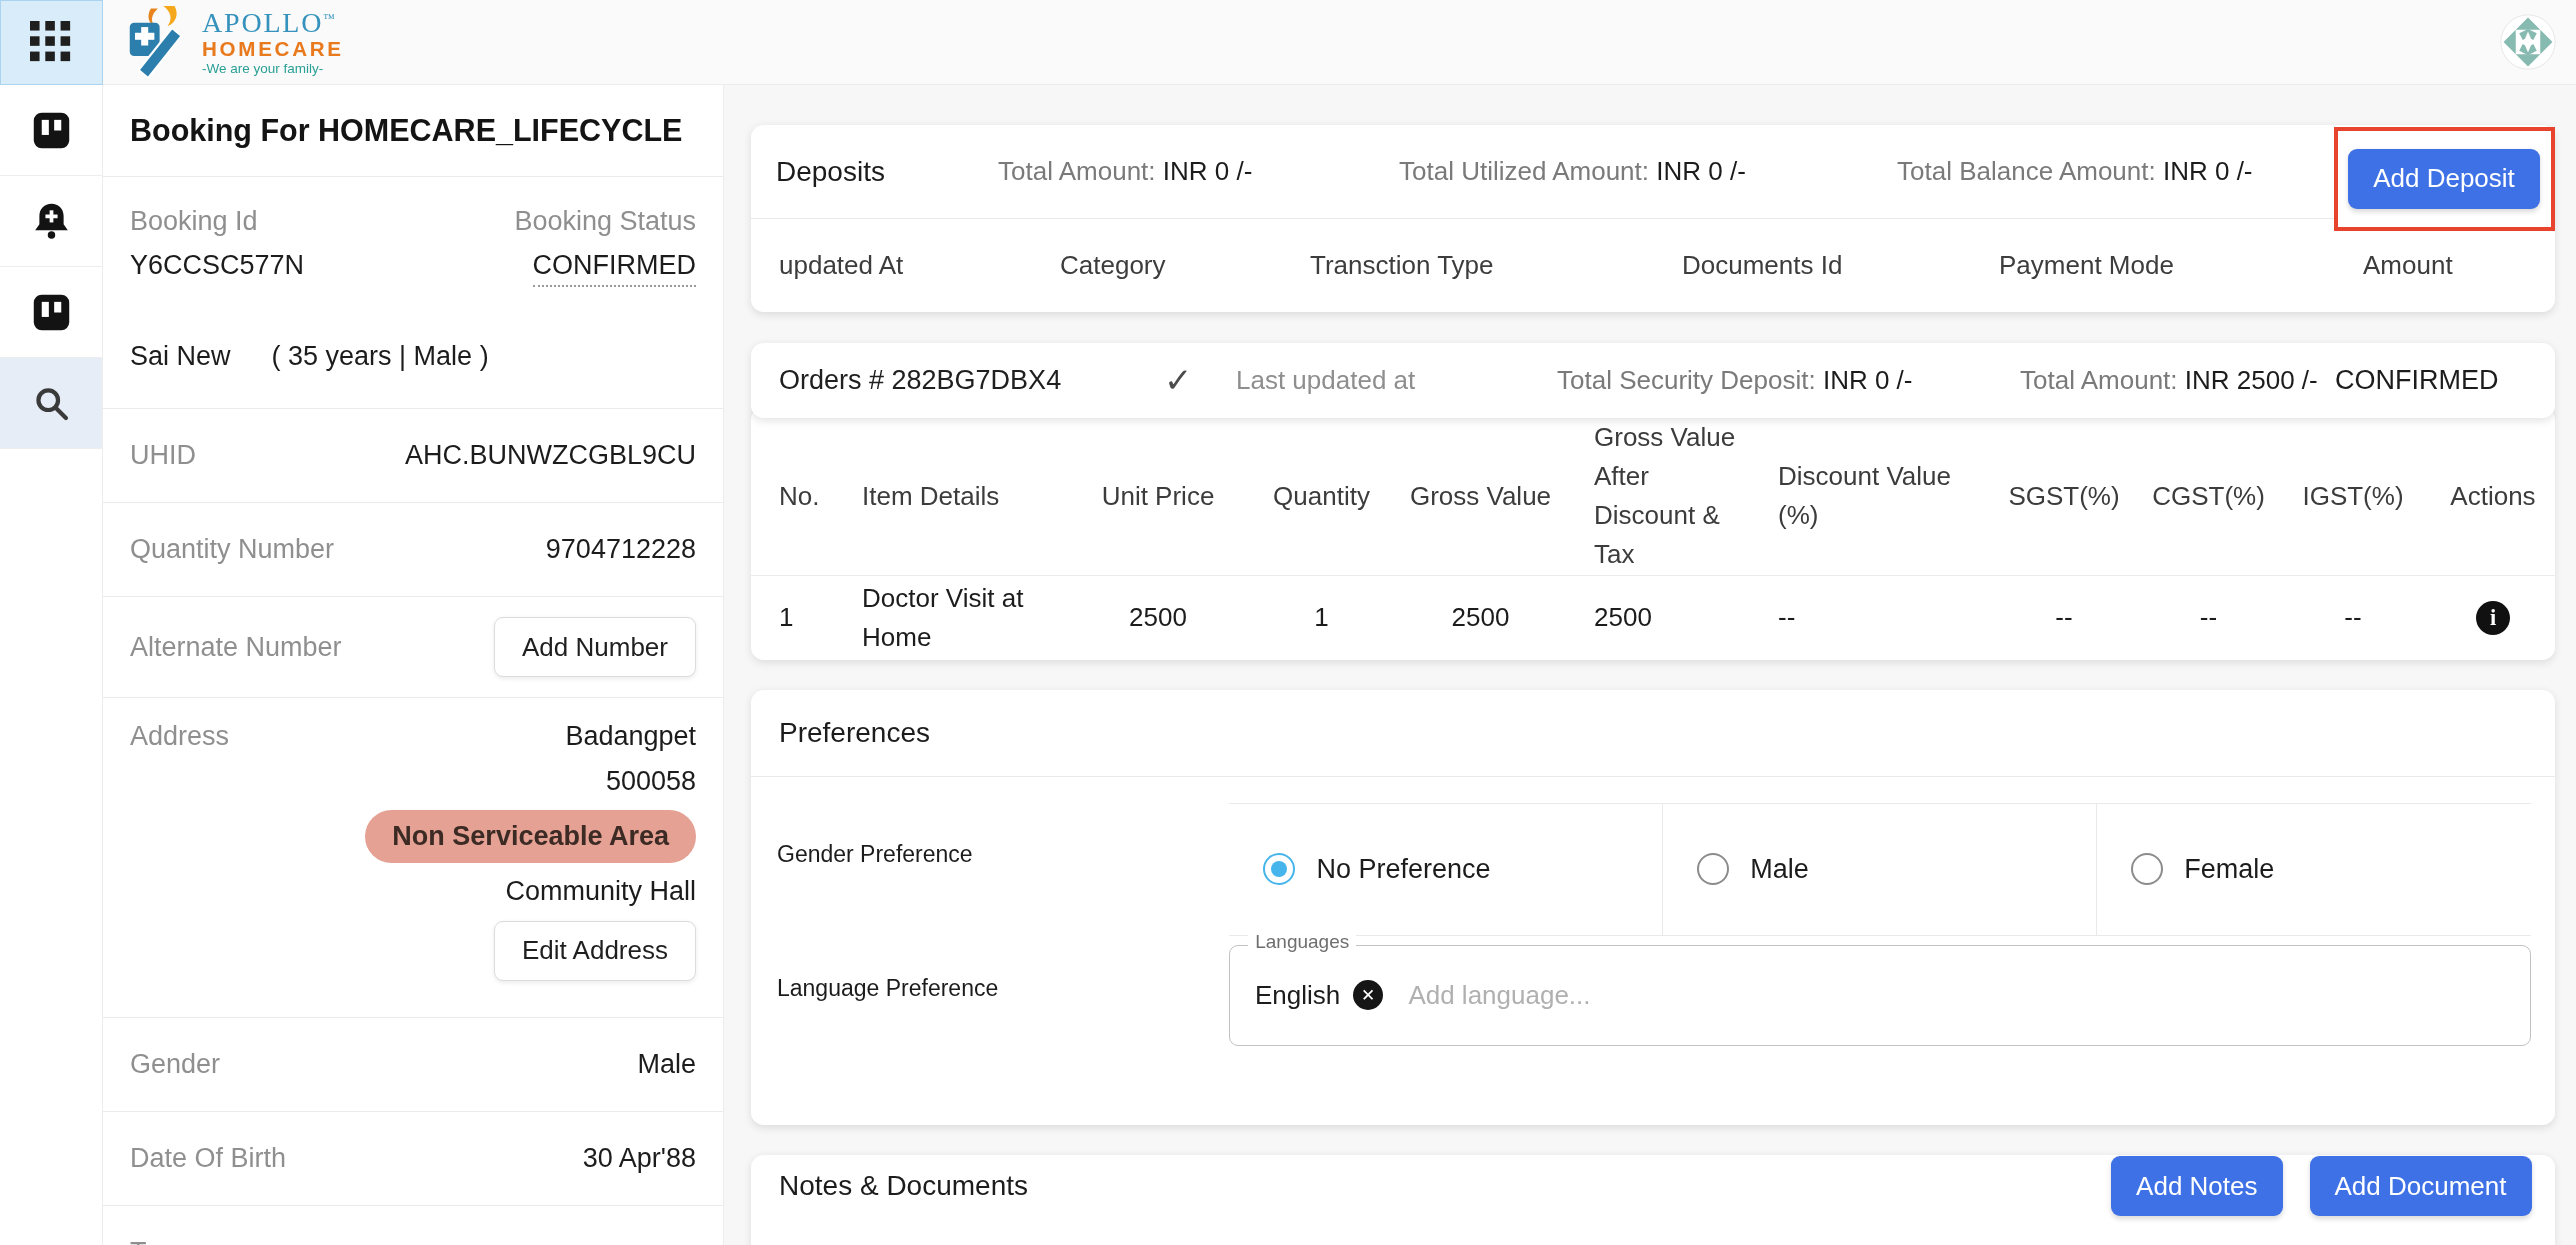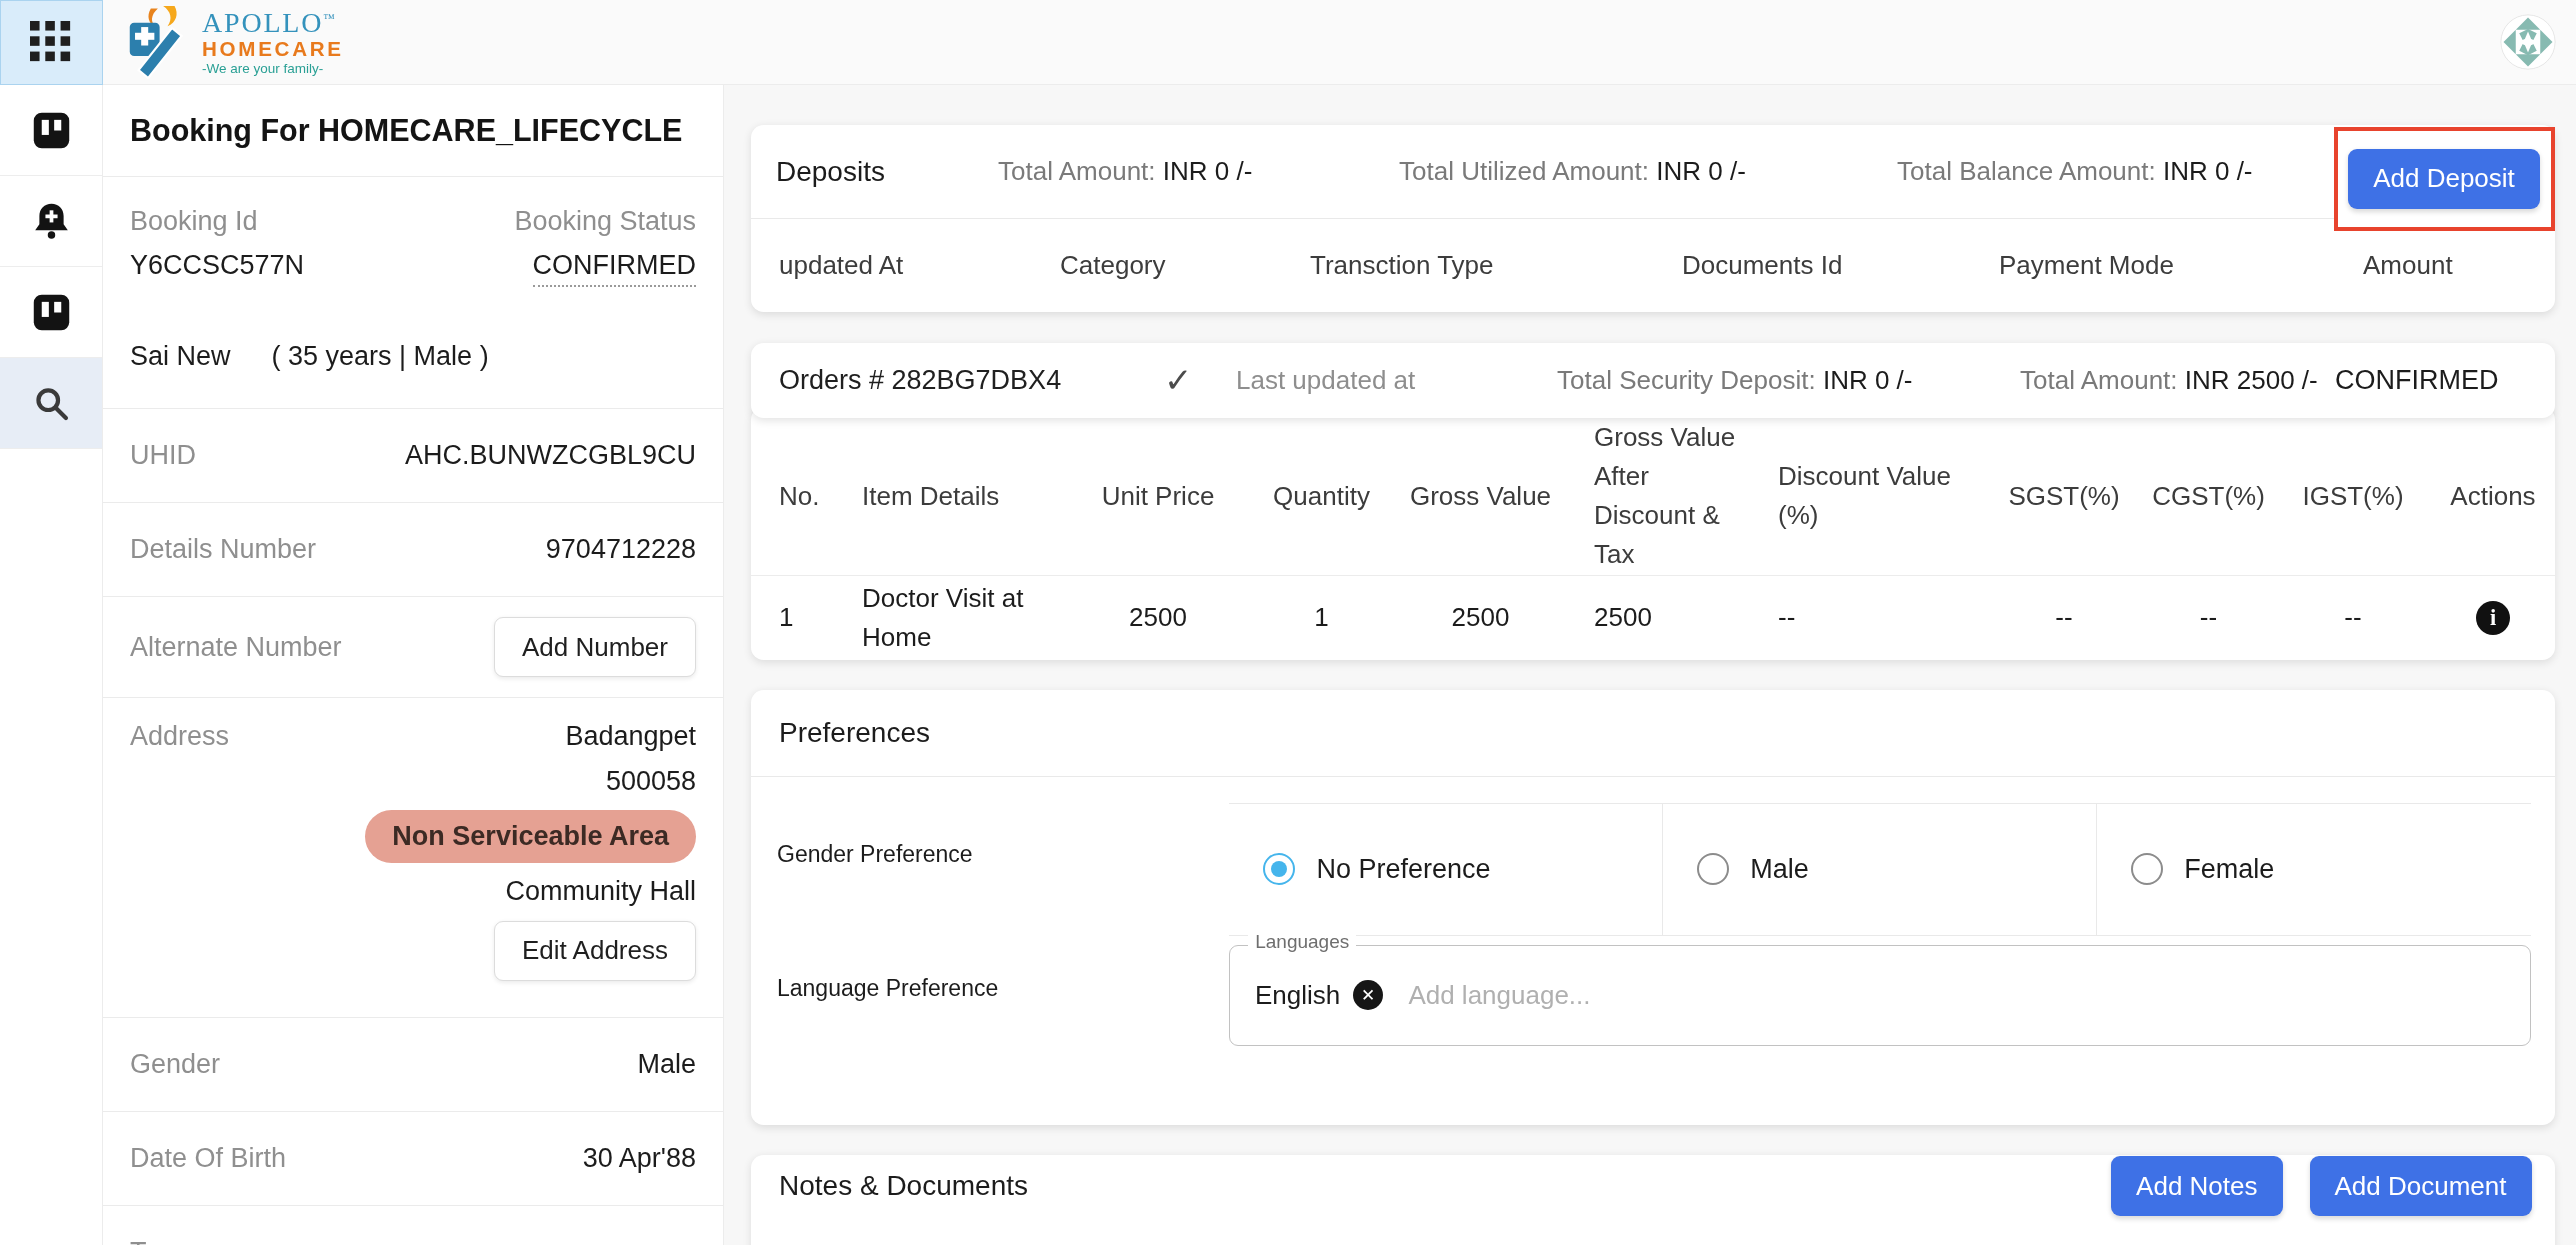--- a/index.html
+++ b/index.html
@@ -211,21 +211,21 @@
         <span>( 35 years | Male )</span>
       </div>
     </div>
 
     <div class="p-row f-row">
       <span class="lbl">UHID</span>
       <span class="val">AHC.BUNWZCGBL9CU</span>
     </div>
 
     <div class="p-row f-row">
-      <span class="lbl">Details Number</span>
+      <span class="lbl">Quantity Number</span>
       <span class="val">9704712228</span>
     </div>
 
     <div class="p-row f-row-btn">
       <span class="lbl">Alternate Number</span>
       <button class="btn-outline">Add Number</button>
     </div>
 
     <div class="p-row addr-row">
       <span class="lbl">Address</span>

